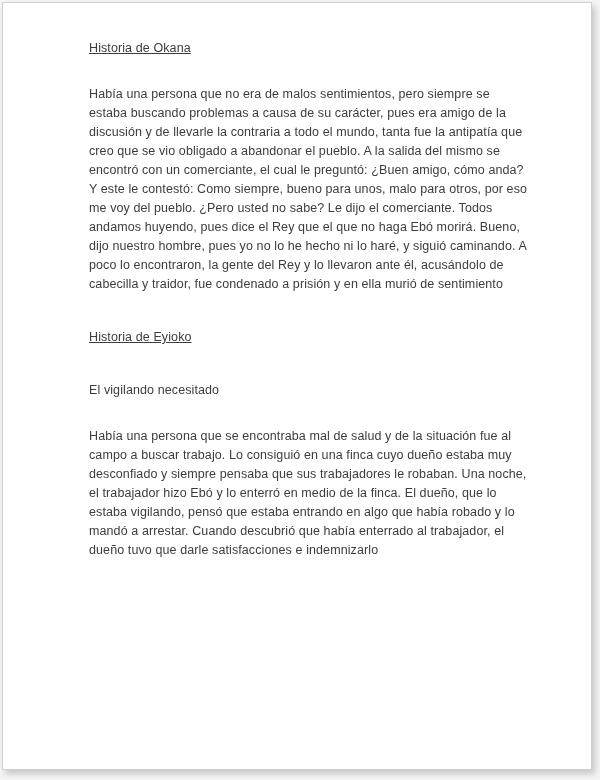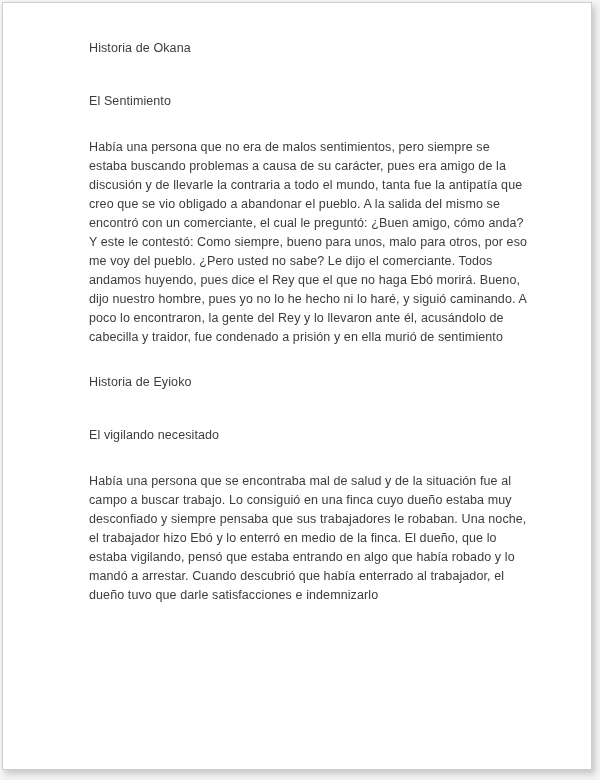--- a/index.html
+++ b/index.html
@@ -27,43 +27,43 @@
     padding: 36px 60px 0 86px;
     color: #3c3c3c;
     font-size: 12.5px;
     line-height: 19px;
     letter-spacing: 0.1px;
   }
   .story-title {
     font-size: 12.5px;
     font-weight: 400;
     margin: 0;
+    text-decoration: underline;
   }
   .story-subtitle {
     font-size: 12.5px;
     font-weight: 400;
     margin: 34px 0 0 0;
   }
   .story-body {
     margin: 27px 0 0 0;
     text-align: left;
   }
   .section-gap {
-    margin-top: 26px;
+    margin-top: 34px;
   }
 </style>
 </head>
 <body>
 
 <div class="page">
   <div class="content">
 
     <section>
       <h1 class="story-title">Historia de Okana</h1>
-      <h2 class="story-subtitle">El Sentimiento</h2>
       <p class="story-body">Había una persona que no era de malos sentimientos, pero siempre se estaba buscando problemas a causa de su carácter, pues era amigo de la discusión y de llevarle la contraria a todo el mundo, tanta fue la antipatía que creo que se vio obligado a abandonar el pueblo. A la salida del mismo se encontró con un comerciante, el cual le preguntó: ¿Buen amigo, cómo anda? Y este le contestó: Como siempre, bueno para unos, malo para otros, por eso me voy del pueblo. ¿Pero usted no sabe? Le dijo el comerciante. Todos andamos huyendo, pues dice el Rey que el que no haga Ebó morirá. Bueno, dijo nuestro hombre, pues yo no lo he hecho ni lo haré, y siguió caminando. A poco lo encontraron, la gente del Rey y lo llevaron ante él, acusándolo de cabecilla y traidor, fue condenado a prisión y en ella murió de sentimiento</p>
     </section>
 
     <section class="section-gap">
       <h1 class="story-title">Historia de Eyioko</h1>
       <h2 class="story-subtitle">El vigilando necesitado</h2>
       <p class="story-body">Había una persona que se encontraba mal de salud y de la situación fue al campo a buscar trabajo. Lo consiguió en una finca cuyo dueño estaba muy desconfiado y siempre pensaba que sus trabajadores le robaban. Una noche, el trabajador hizo Ebó y lo enterró en medio de la finca. El dueño, que lo estaba vigilando, pensó que estaba entrando en algo que había robado y lo mandó a arrestar. Cuando descubrió que había enterrado al trabajador, el dueño tuvo que darle satisfacciones e indemnizarlo</p>
     </section>
 
   </div>

